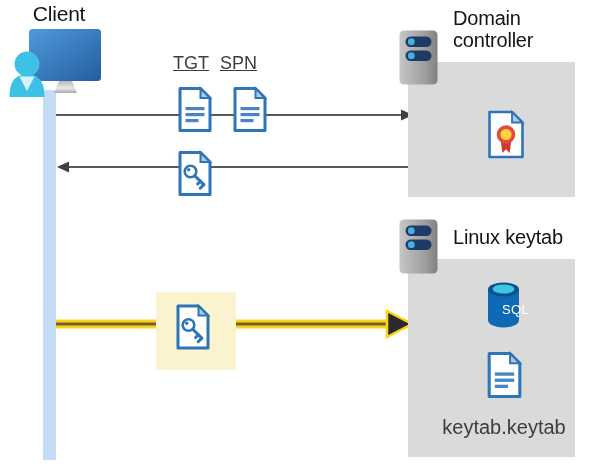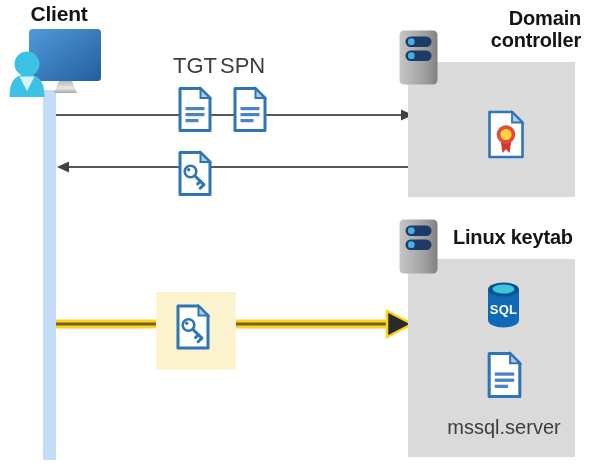--- a/index.html
+++ b/index.html
@@ -11,29 +11,29 @@
   
   .lifeline{left:43px;top:90px;width:13px;height:370px;background:var(--lifeline);}
   
   .panel{background:var(--panel);}
   .dc-panel{left:408px;top:62px;width:167px;height:135px;}
   .ls-panel{left:408px;top:259px;width:167px;height:198px;}
   
   .highlight{left:156px;top:292px;width:80px;height:78px;background:var(--highlight);}
   
   .label{position:absolute;color:var(--label_dark);}
-  .bold-label{font-weight:bold;font-size:20px;line-height:22px;letter-spacing:-0.2px;}
+  .bold-label{font-weight:normal;font-size:20px;line-height:22px;letter-spacing:-0.2px;}
   .client-label{left:6px;top:3px;width:106px;text-align:center;font-size:21px;}
-  .dc-label{left:453px;top:7px;width:128px;text-align:right;}
+  .dc-label{left:453px;top:7px;width:128px;}
   .ls-label{left:453px;top:226px;width:140px;}
-  .ticket-label{font-size:22px;color:var(--label_gray);width:44px;text-align:right;}
+  .ticket-label{font-size:18px;color:var(--label_gray);width:44px;text-align:left;text-decoration:underline;}
   .tgt-label{left:173px;top:53px;}
   .spn-label{left:220px;top:53px;}
   .keytab-label{left:414px;top:416px;width:180px;text-align:center;font-size:20px;color:var(--label_gray);}
-  .sql-text{left:486px;top:302px;width:35px;text-align:center;font-size:13px;font-weight:bold;color:#fff;letter-spacing:0.3px;}
+  .sql-text{left:498px;top:302px;width:35px;text-align:center;font-size:13px;font-weight:normal;color:#fff;letter-spacing:0.3px;}
   
   .client-icon{left:8px;top:27px;width:95px;height:70px;}
   .arrow1{left:56px;top:107px;width:358px;height:16px;}
   .arrow2{left:56px;top:159px;width:358px;height:16px;}
   .yellow-arrow{left:56px;top:306px;width:357px;height:36px;}
   .tgt-doc{left:177px;top:86px;width:36px;height:47px;}
   .spn-doc{left:232px;top:86px;width:36px;height:47px;}
   .key-doc-1{left:177px;top:150px;width:36px;height:47px;}
   .key-doc-2{left:175px;top:303px;width:36px;height:48px;}
   .dc-server{left:399px;top:30px;width:39px;height:55px;}
@@ -179,15 +179,15 @@
   </svg>
   <div class="label sql-text">SQL</div>
 
   <svg class="abs ls-doc" viewBox="0 0 36 47">
     <path d="M3 2.5 H23.5 L33 12 V44.5 H3 Z" fill="#fff" stroke="var(--doc_stroke)" stroke-width="3" stroke-linejoin="round"></path>
     <path d="M23.5 2.5 L23.5 12 L33 12 Z" fill="var(--doc_fold)" stroke="var(--doc_stroke)" stroke-width="2"></path>
     <rect x="8.5" y="21" width="19" height="3.2" fill="var(--doc_line)"></rect>
     <rect x="8.5" y="27" width="19" height="3.2" fill="var(--doc_line)"></rect>
     <rect x="8.5" y="33" width="13" height="3.2" fill="var(--doc_line)"></rect>
   </svg>
-  <div class="label keytab-label">mssql.server</div>
+  <div class="label keytab-label">keytab.keytab</div>
 
 </div>
 
 </body></html>

